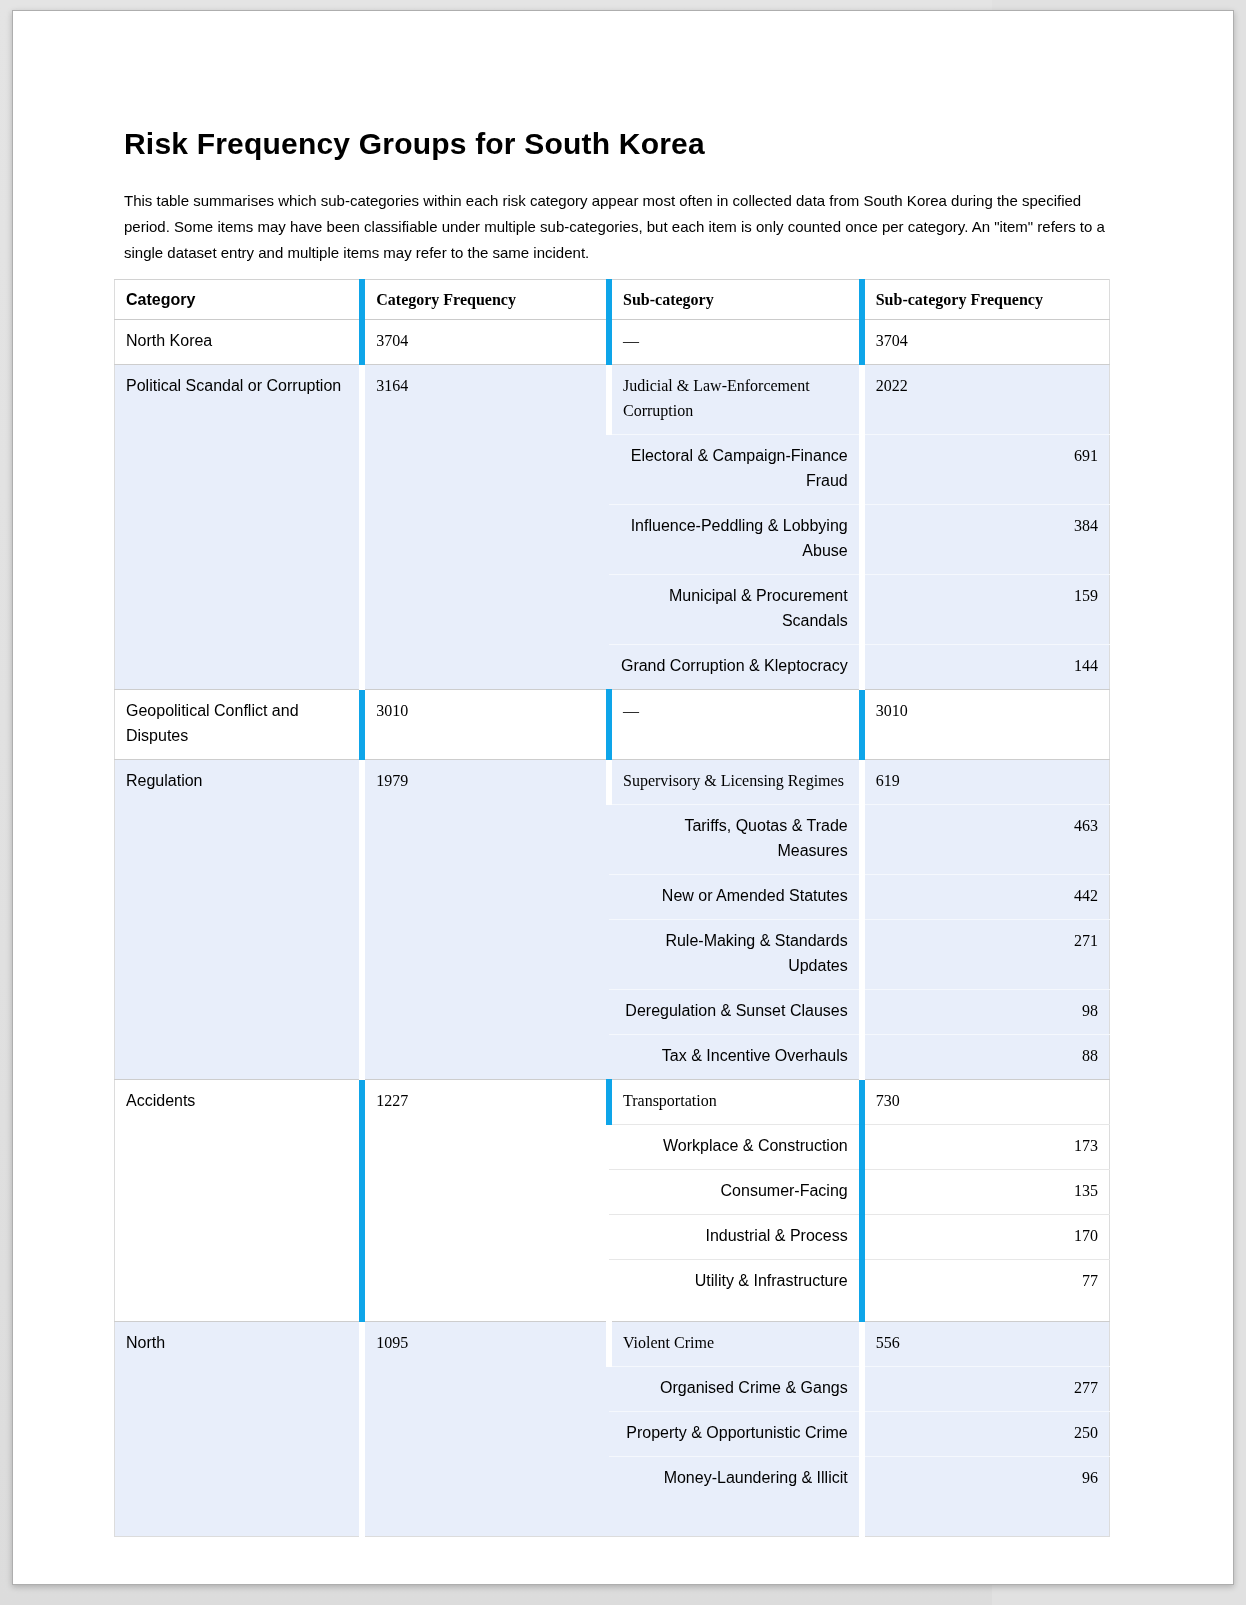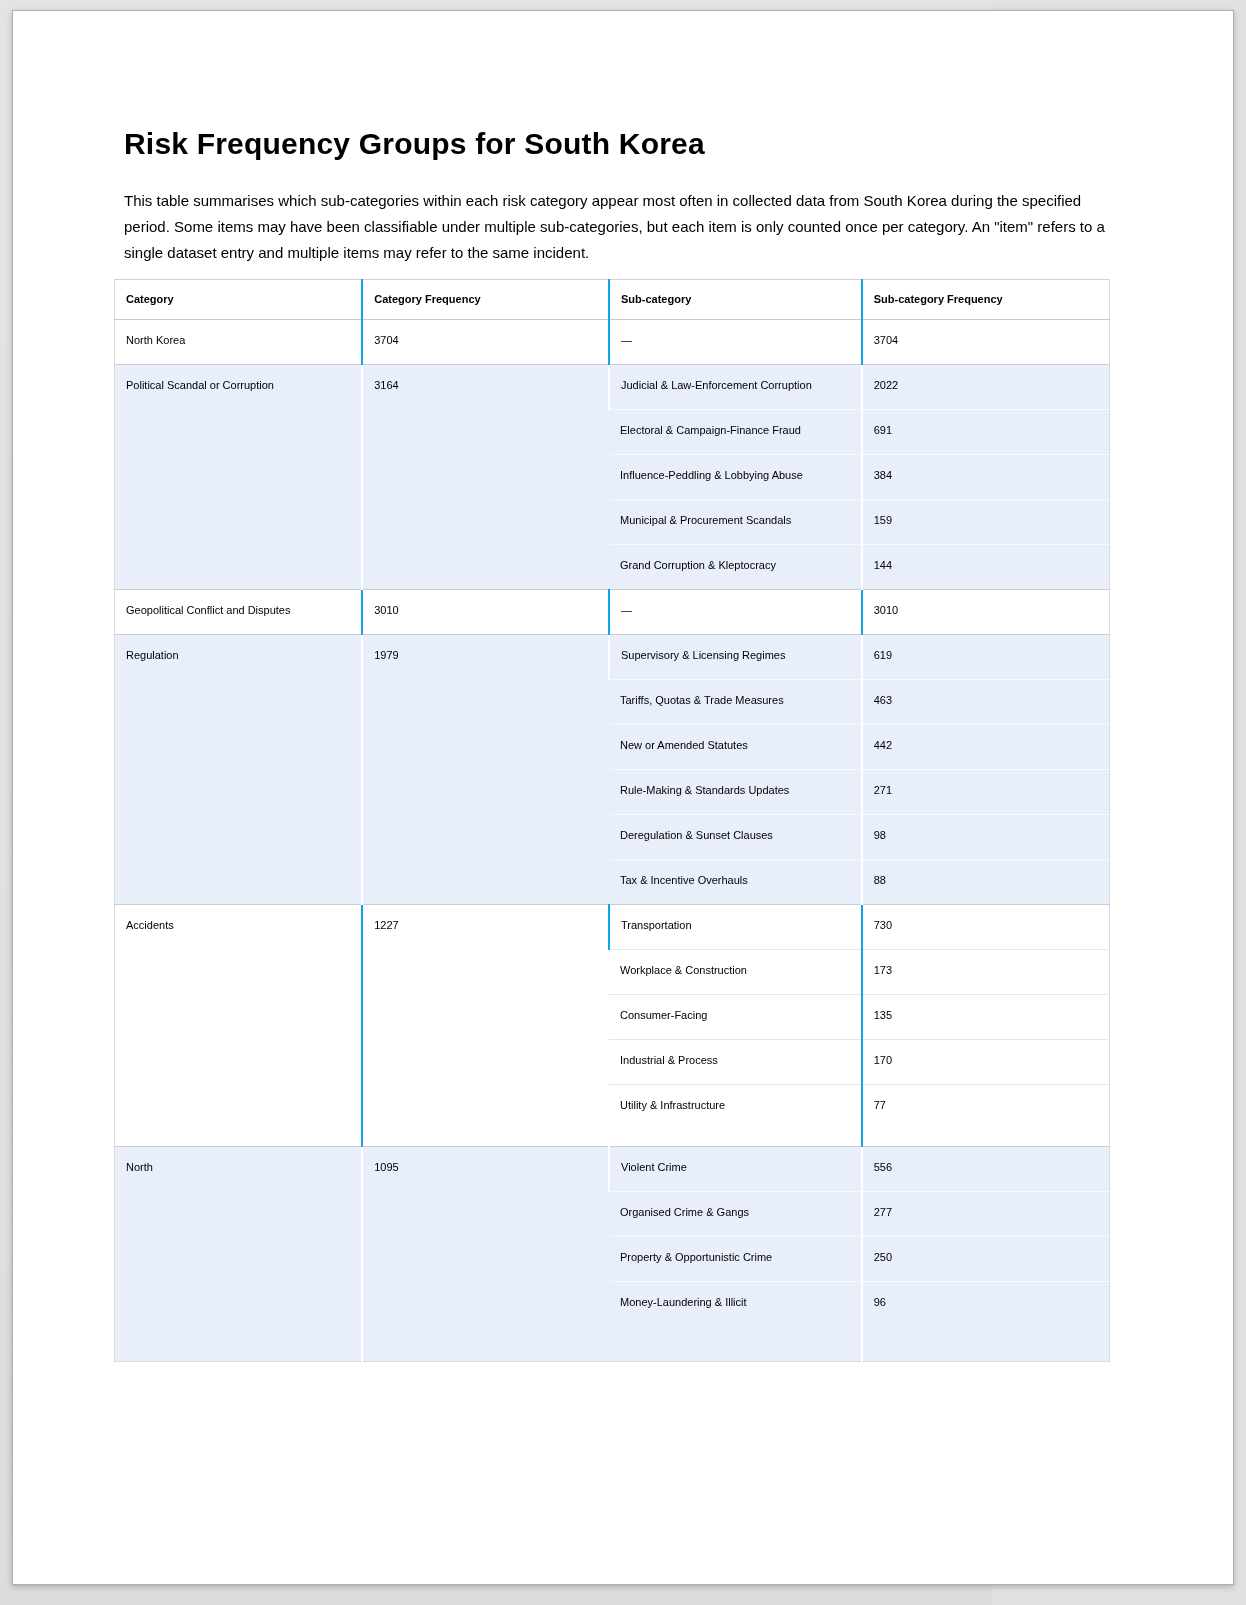--- a/index.html
+++ b/index.html
@@ -35,44 +35,44 @@
     letter-spacing: 0.2px;
   }
   p.intro {
     font-size: 15px;
     line-height: 26px;
     margin: 0 0 13px 10px;
   }
   table.risk {
     width: 100%;
     border-collapse: collapse;
-    font-size: 11px;
+    font-size: 16px;
     line-height: 25px;
     border: 1px solid #dcdcdc;
     border-top: 1px solid #d2d2d2;
   }
   col.c1 { width: 24.9%; }
   col.c2 { width: 24.8%; }
   col.c3 { width: 25.4%; }
   col.c4 { width: 24.9%; }
   th, td {
     text-align: left;
     vertical-align: top;
     padding: 8px 11px 11px 11px;
   }
   th {
     font-weight: 700;
     padding: 7px 11px 7px 11px;
     border-bottom: 1px solid #cbcbcb;
   }
-  th + th, td + td { border-left: 2px solid #0ea5e9; }
+  th + th, td + td { border-left: 6px solid #0ea5e9; font-family: Liberation Serif, serif; }
   
   tbody tr:first-child > td { border-top: 1px solid #cdcdcd; margin-left: 12px; }
   
-  tbody tr + tr > td { border-top: 1px solid #e7e7e7; }
+  tbody tr + tr > td { border-top: 1px solid #e7e7e7; text-align: right; }
   
   tbody:nth-of-type(even) { background: #e8eefa; }
   tbody:nth-of-type(even) td + td { border-left-color: #ffffff; }
   tbody:nth-of-type(even) tr + tr > td { border-top-color: #f5f8fd; }
   
   tbody:nth-of-type(5) tr:last-child > td { padding-bottom: 28px; }
   tbody:nth-of-type(6) tr:last-child > td { padding-bottom: 46px; }
 </style>
 </head>
 <body>

